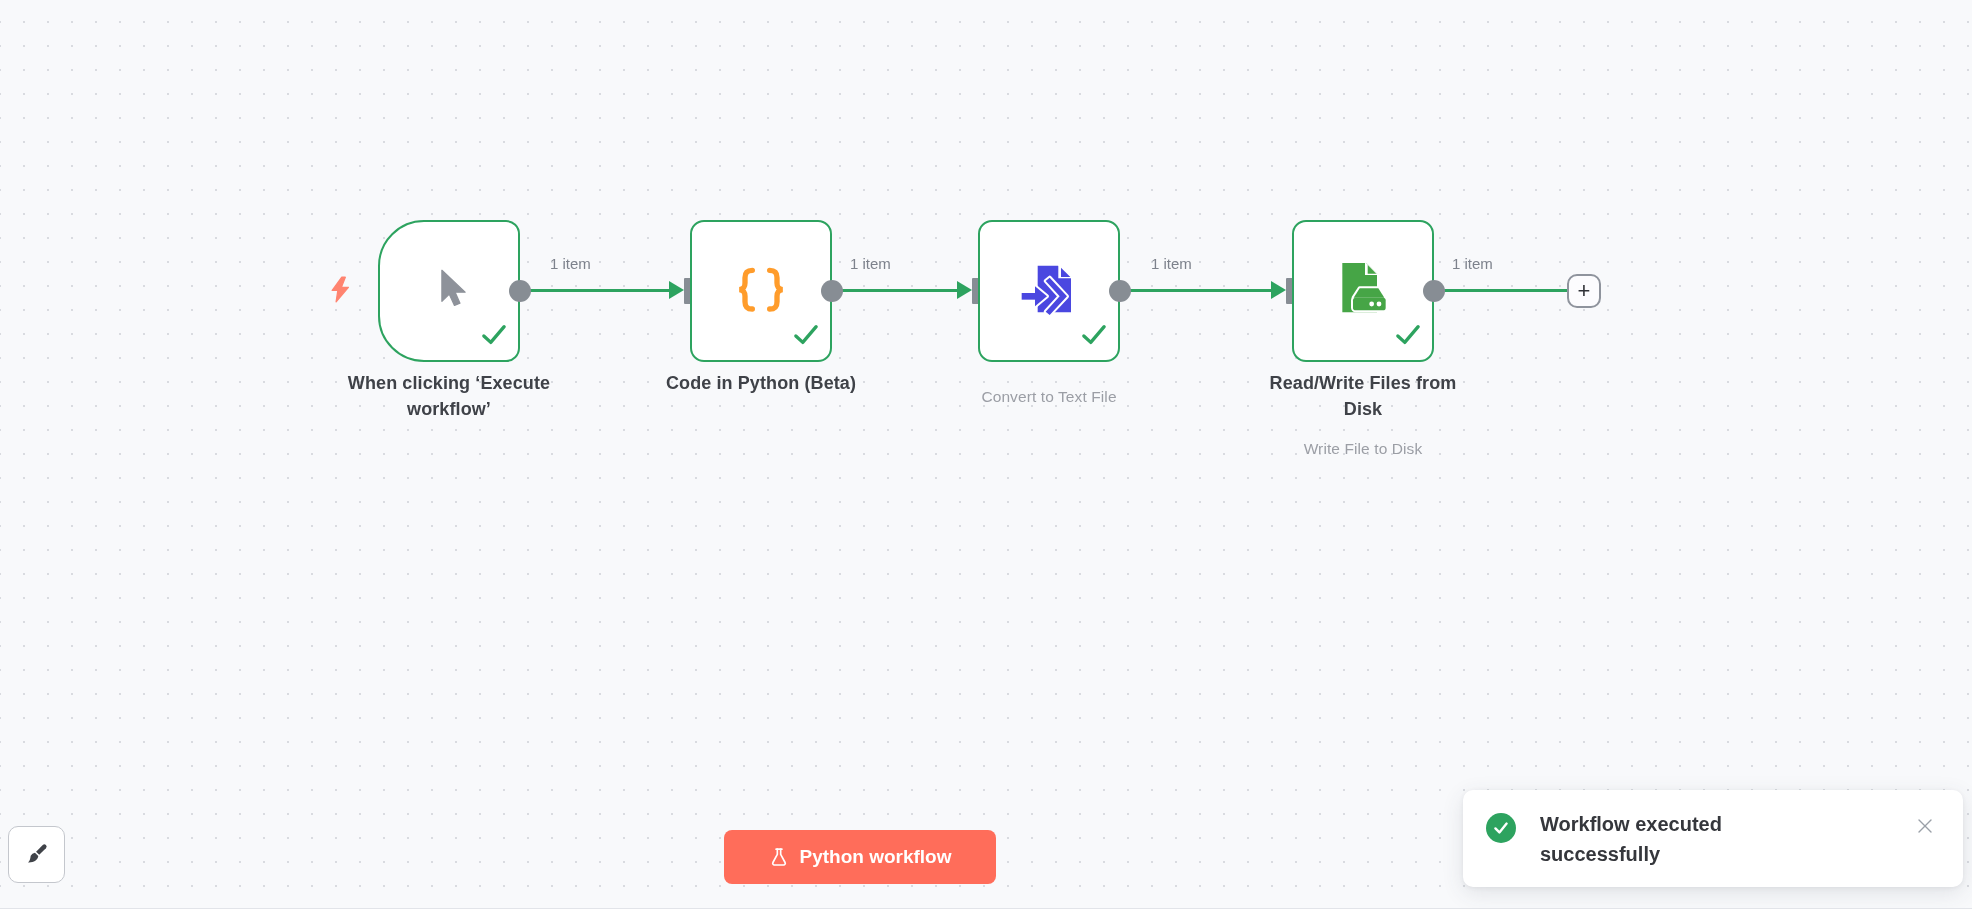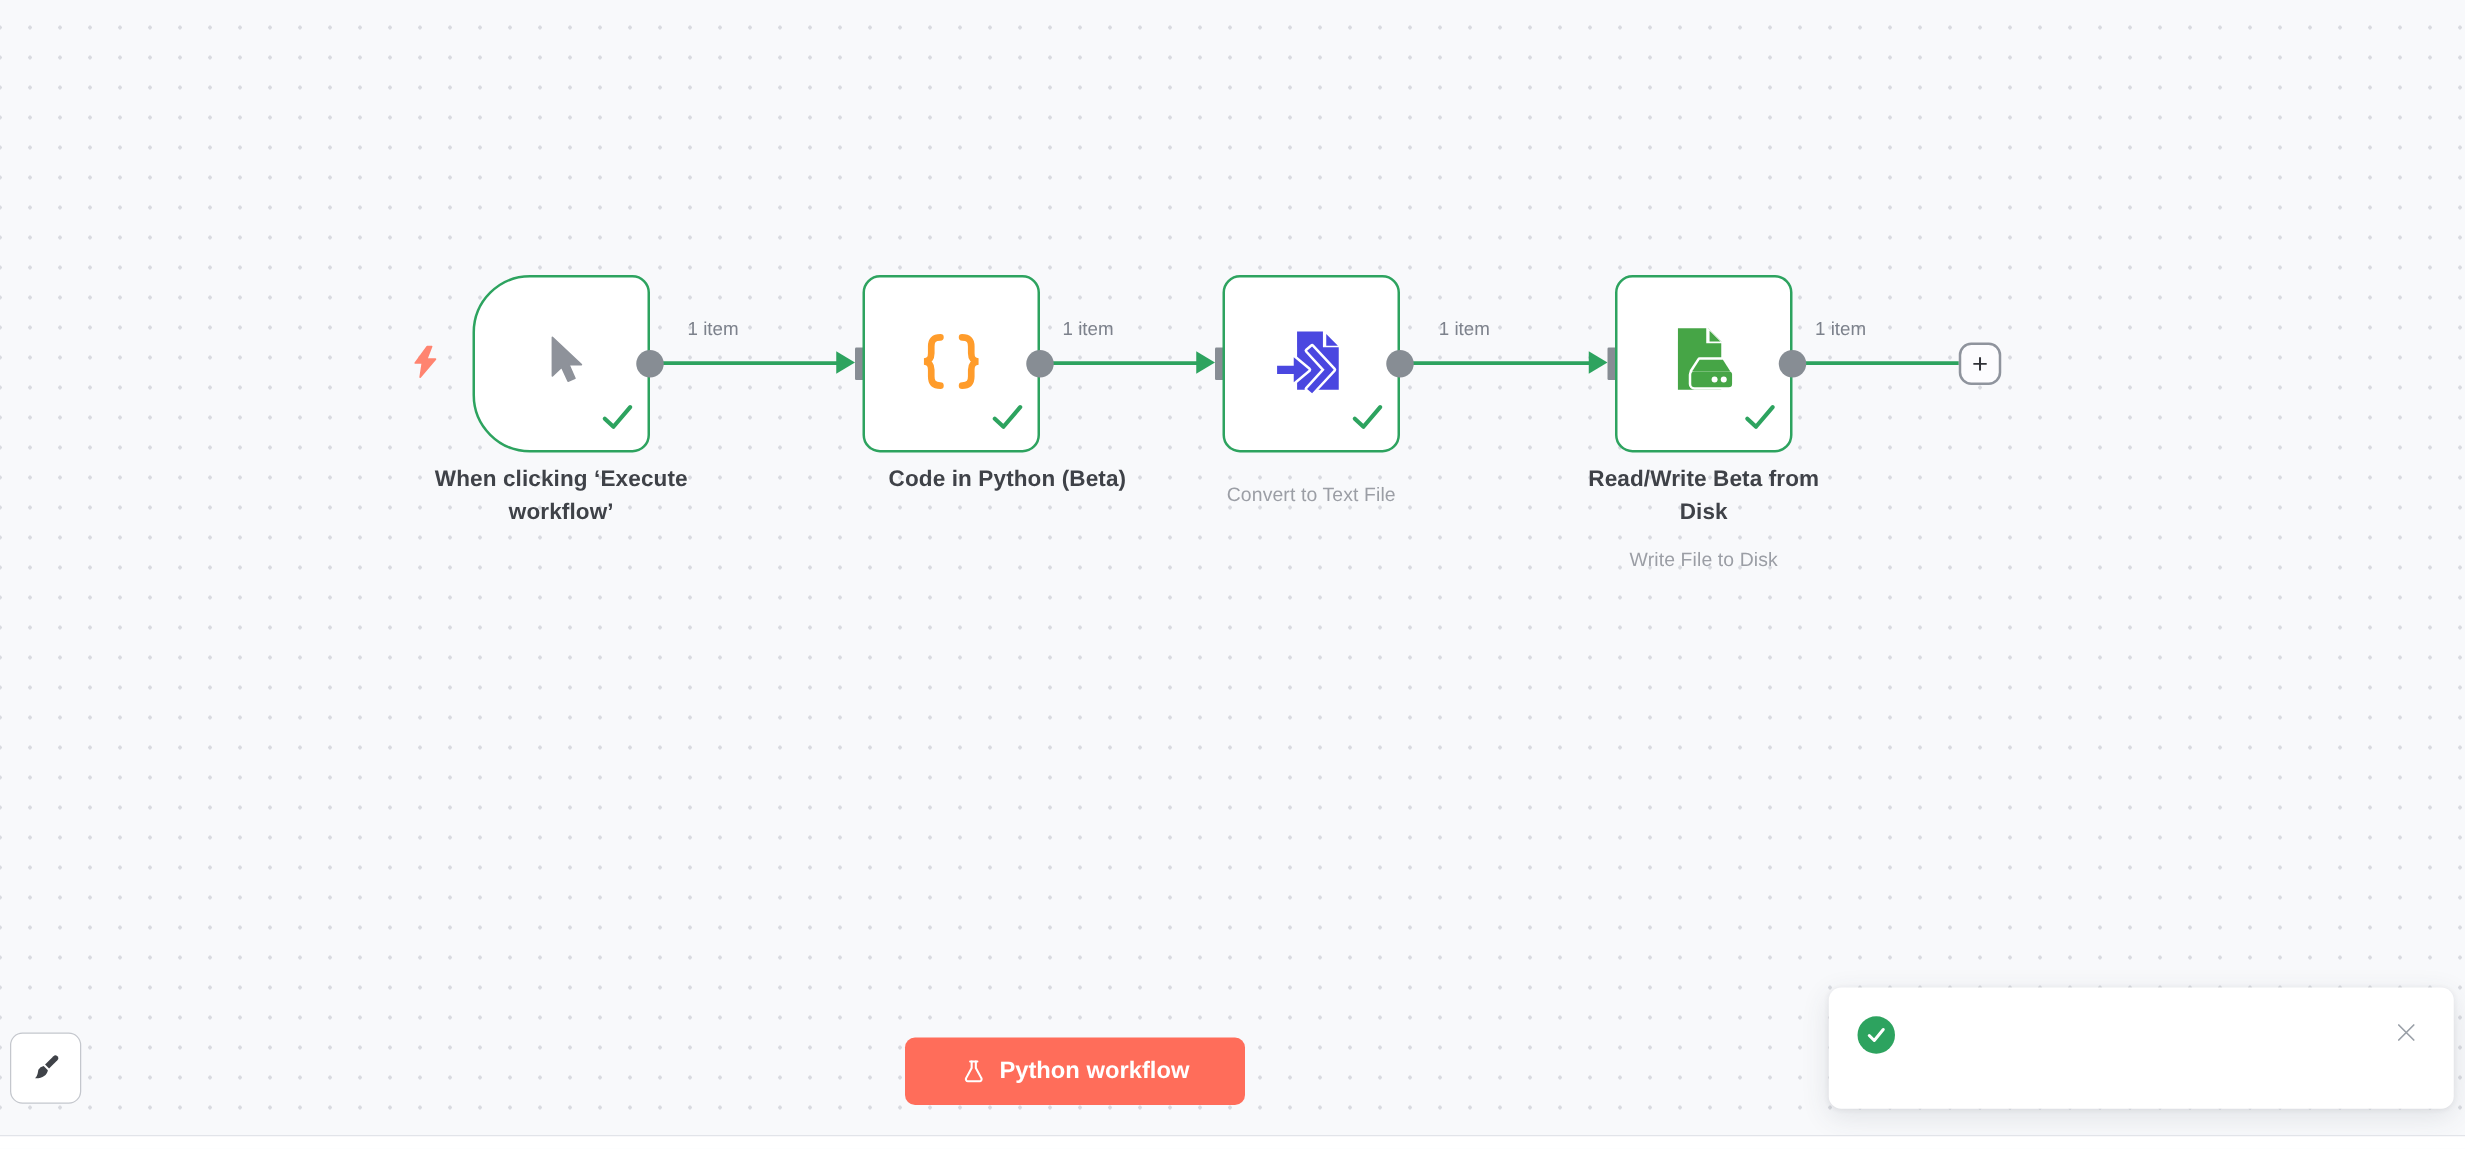--- a/index.html
+++ b/index.html
@@ -128,21 +128,21 @@
         <path d="M32 17 c-9 0 -11 5 -11 11 v8 c0 7 -3 9 -8 10 c5 1 8 3 8 10 v8 c0 6 2 11 11 11"></path>
         <path d="M58 17 c9 0 11 5 11 11 v8 c0 7 3 9 8 10 c-5 1 -8 3 -8 10 v8 c0 6 -2 11 -11 11"></path>
       </svg>
     </span>
     <span class="node-check">
       <svg width="26" height="24" viewBox="0 0 28 26">
           <polyline points="3,14 10.5,21 25,4" fill="none" stroke="var(--success_green)" stroke-width="3.6" stroke-linecap="round" stroke-linejoin="round"></polyline>
         </svg>
     </span>
   </div>
-  <div class="node-label" style="left:621px;width:280px;text-align:right;">Code in Python (Beta)</div>
+  <div class="node-label" style="left:621px;width:280px;">Code in Python (Beta)</div>
 
   <div class="conn-line" style="left:832px;width:126px;"></div>
   <div class="conn-label" style="left:850px;">1 item</div>
   <div class="out-dot" style="left:821px;"></div>
   <div class="in-arrow" style="left:957px;"></div>
   <div class="in-bar" style="left:972px;"></div>
 
   <div class="node" style="left:978px;">
     <span class="node-icon">
       <svg width="60" height="60" viewBox="0 0 90 90">
@@ -195,21 +195,21 @@
         <circle cx="69" cy="67.5" r="3.6" fill="#fff"></circle>
       </svg>
     </span>
     <span class="node-check">
       <svg width="26" height="24" viewBox="0 0 28 26">
           <polyline points="3,14 10.5,21 25,4" fill="none" stroke="var(--success_green)" stroke-width="3.6" stroke-linecap="round" stroke-linejoin="round"></polyline>
         </svg>
     </span>
   </div>
   <div class="node-label" style="left:1253px;width:220px;">
-    <div>Read/Write Beta from Disk</div>
+    <div>Read/Write Files from Disk</div>
     <div class="node-sublabel">Write File to Disk</div>
   </div>
 
   <div class="conn-line" style="left:1434px;width:133px;"></div>
   <div class="conn-label" style="left:1452px;">1 item</div>
   <div class="out-dot" style="left:1423px;"></div>
 
   <div class="add-btn">
     <span>+</span>
   </div>
@@ -232,20 +232,21 @@
       </svg>
     </span>
   </button>
 
   <div class="toast">
     <span class="toast-check">
       <svg width="16" height="14" viewBox="0 0 20 17">
           <polyline points="3,9 8,14 17,3" fill="none" stroke="#fff" stroke-width="3" stroke-linecap="round" stroke-linejoin="round"></polyline>
         </svg>
     </span>
+    <div class="toast-msg">Workflow executed successfully</div>
     <span class="toast-close">
       <svg width="16" height="16" viewBox="0 0 16 16" stroke="#9aa0a8" stroke-width="1.4" stroke-linecap="round">
           <line x1="2" y1="2" x2="14" y2="14"></line>
           <line x1="14" y1="2" x2="2" y2="14"></line>
         </svg>
     </span>
   </div>
 
   <div class="bottom-strip"></div>
 </div>

